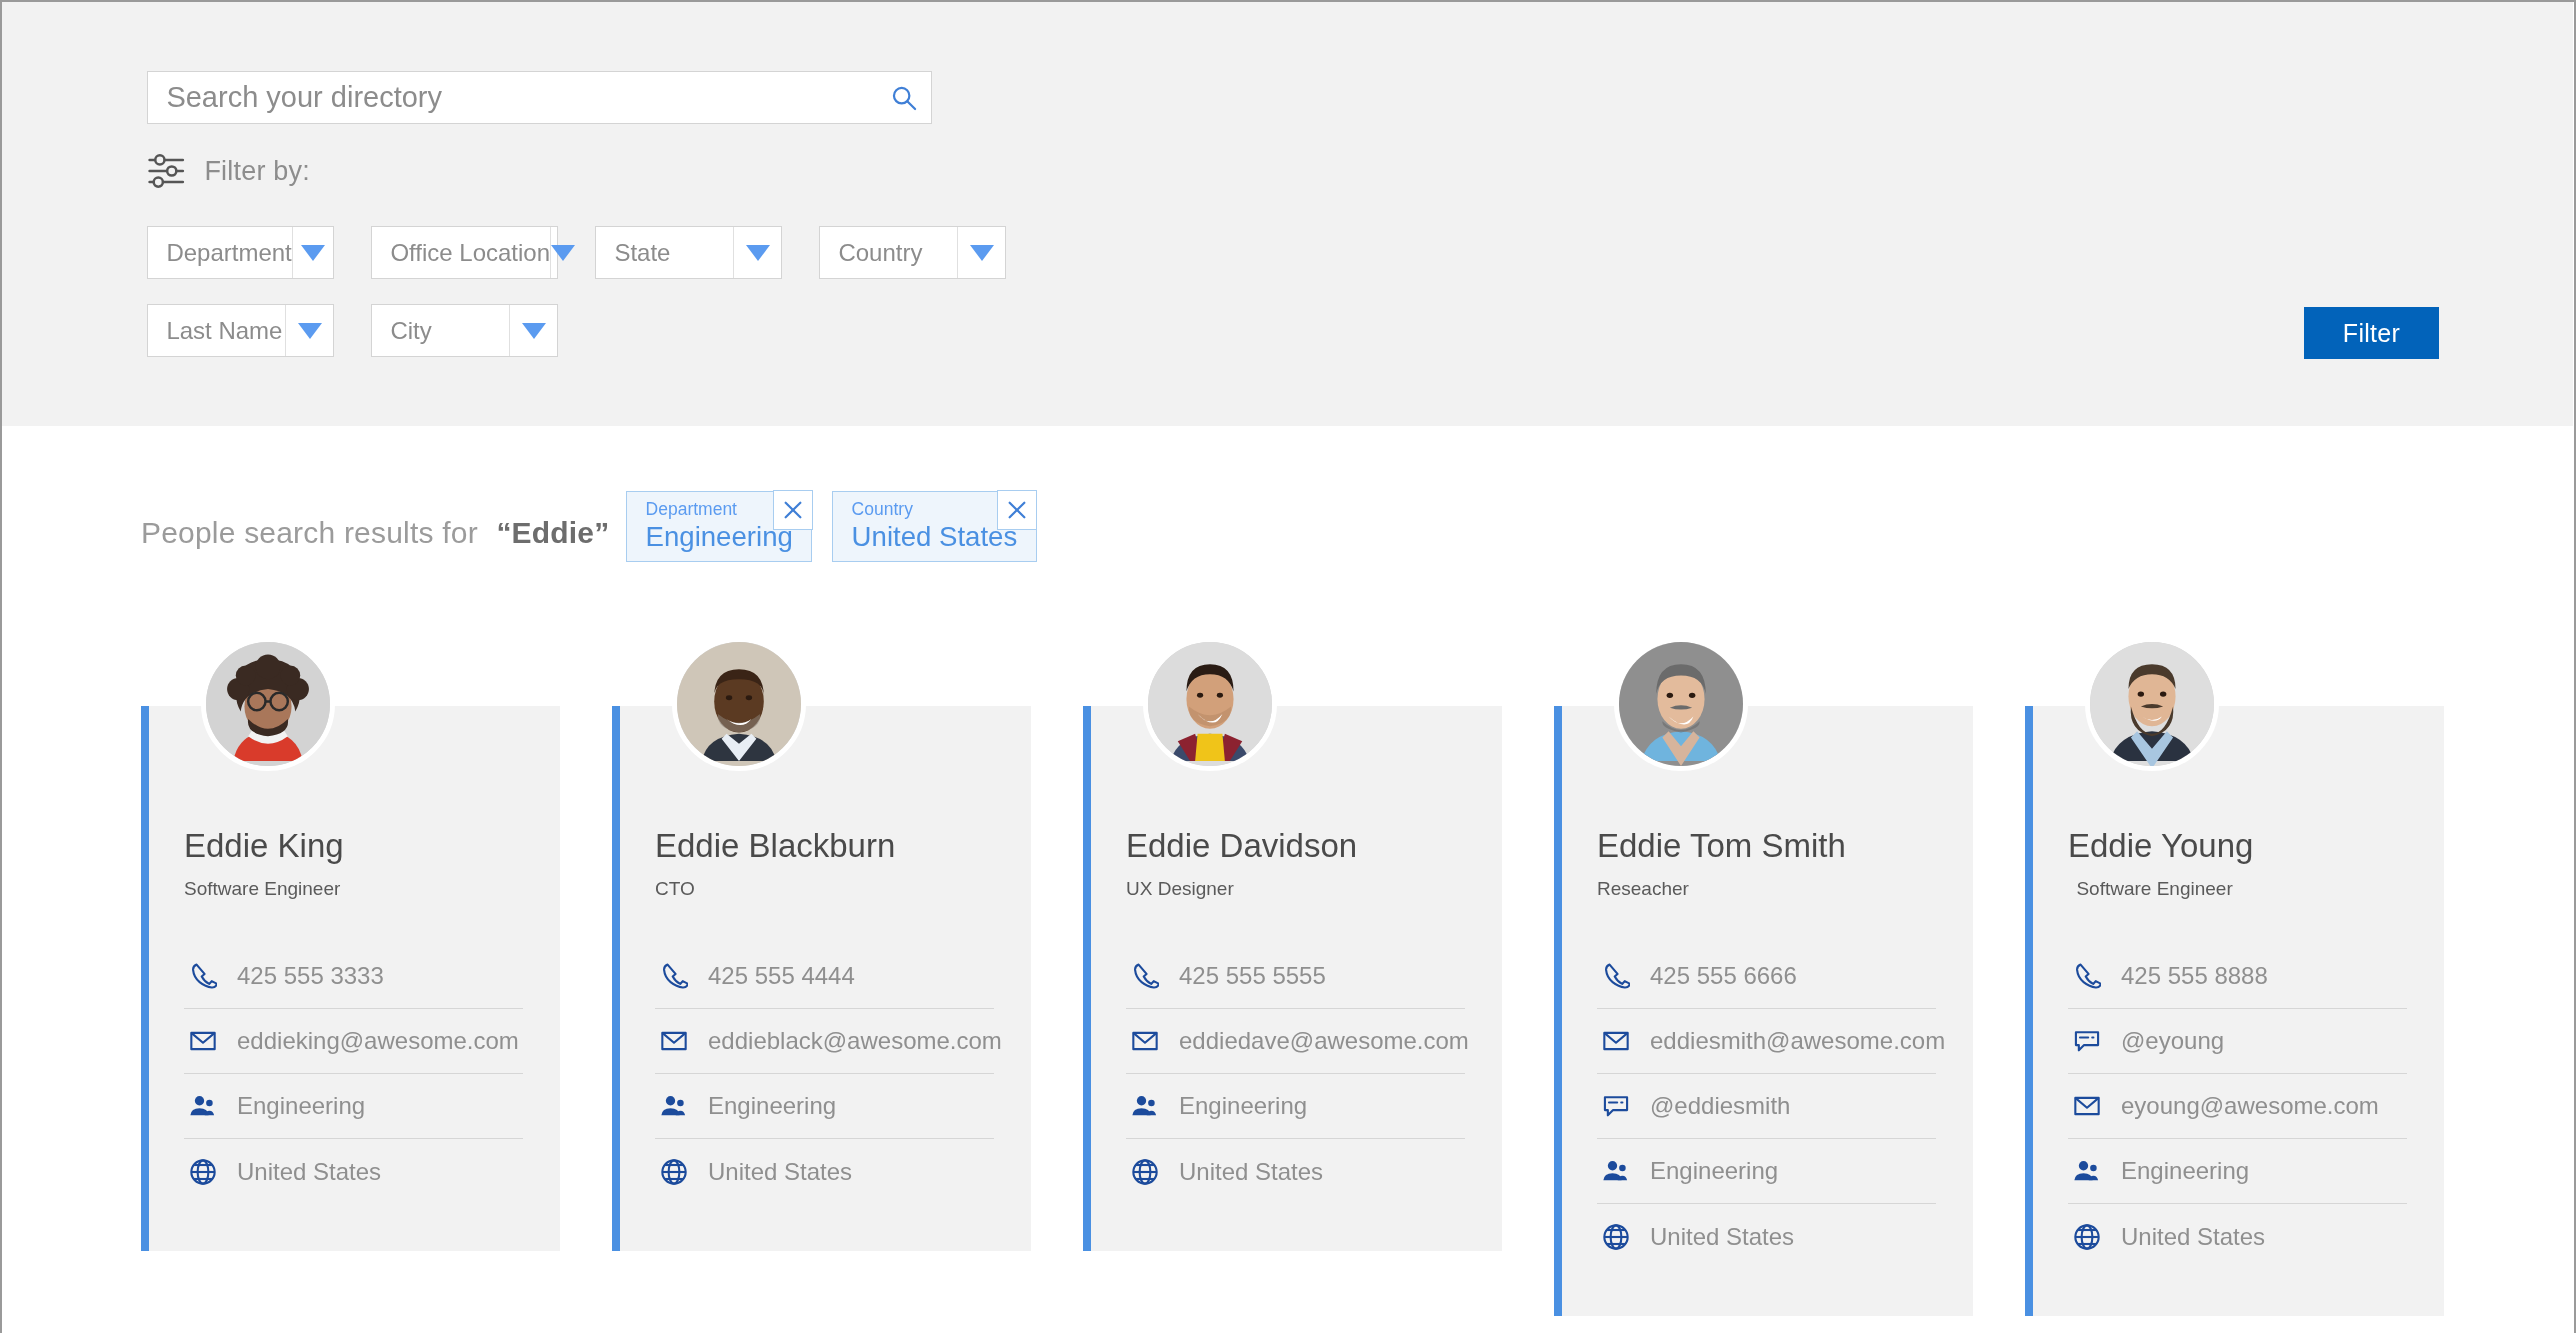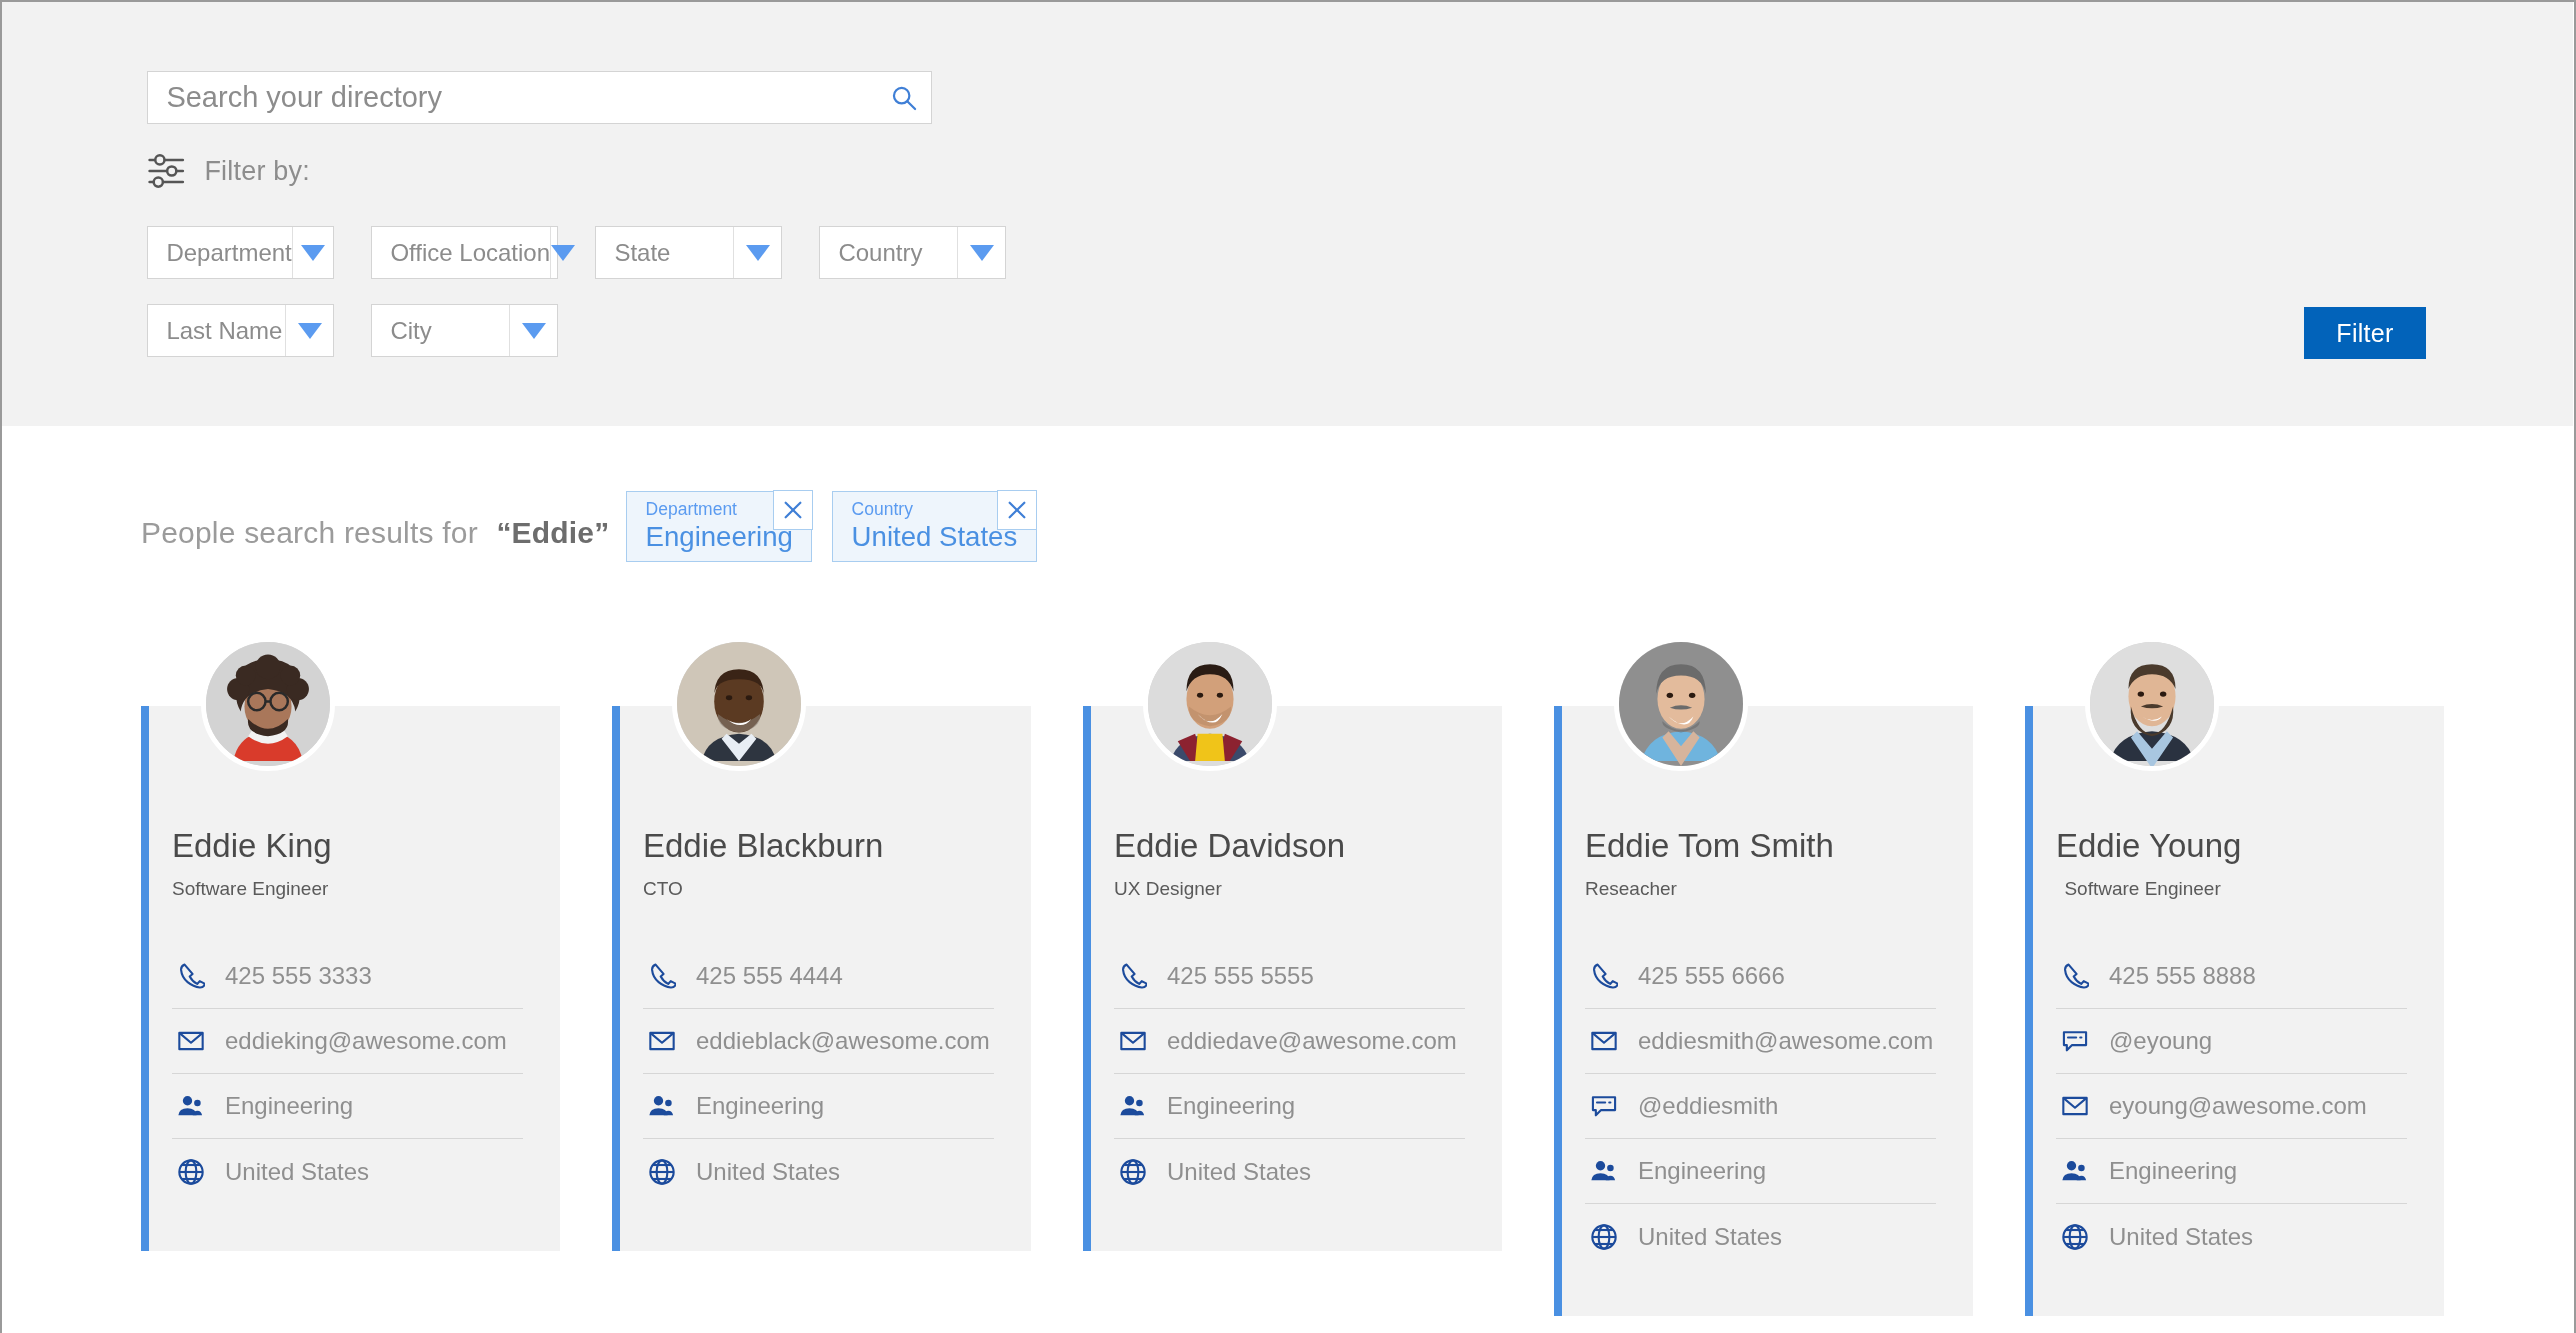--- a/index.html
+++ b/index.html
@@ -98,21 +98,21 @@
   .caret {
     width: 0; height: 0;
     border-left: 12.5px solid transparent;
     border-right: 12.5px solid transparent;
     border-top: 16px solid #5b9bf0;
   }
 
   .filter-button {
     position: absolute;
     left: 2302px; top: 305px;
-    width: 122px; height: 52px;
+    width: 135px; height: 52px;
     background: #0263ba;
     color: #ffffff;
     font-size: 25px;
     border: none;
     cursor: pointer;
     font-family: "Liberation Sans", sans-serif;
     letter-spacing: 0.3px;
   }
 
   
@@ -172,21 +172,21 @@
     left: 139px; top: 704px;
     display: flex;
     align-items: flex-start;
     gap: 52px;
   }
   .card {
     position: relative;
     width: 419px;
     background: #f2f2f2;
     border-left: 8.4px solid #4a90e2;
-    padding: 0 37px 47px 23px;
+    padding: 0 37px 47px 35px;
   }
   .avatar {
     position: absolute;
     left: 52px; top: -69px;
     width: 134px; height: 134px;
     border-radius: 50%;
     border: 5px solid #ffffff;
     overflow: hidden;
     background: #d8d8d8;
   }

